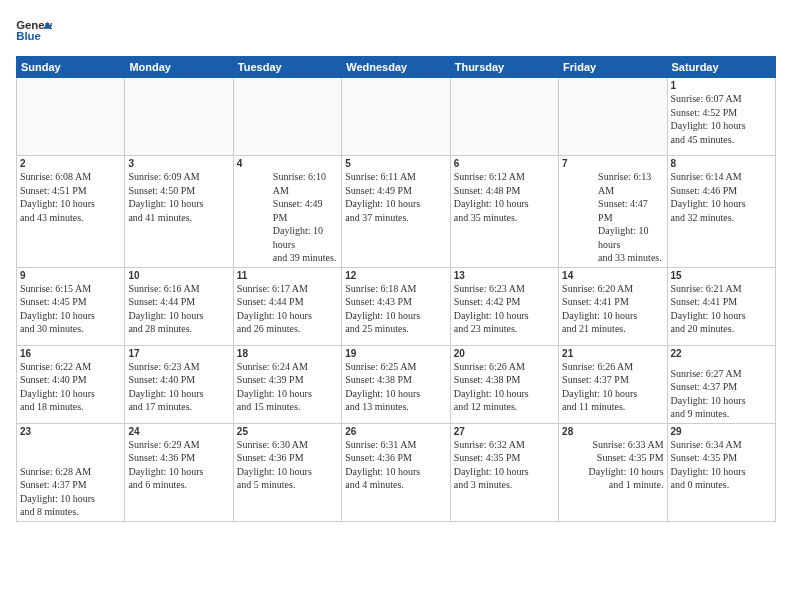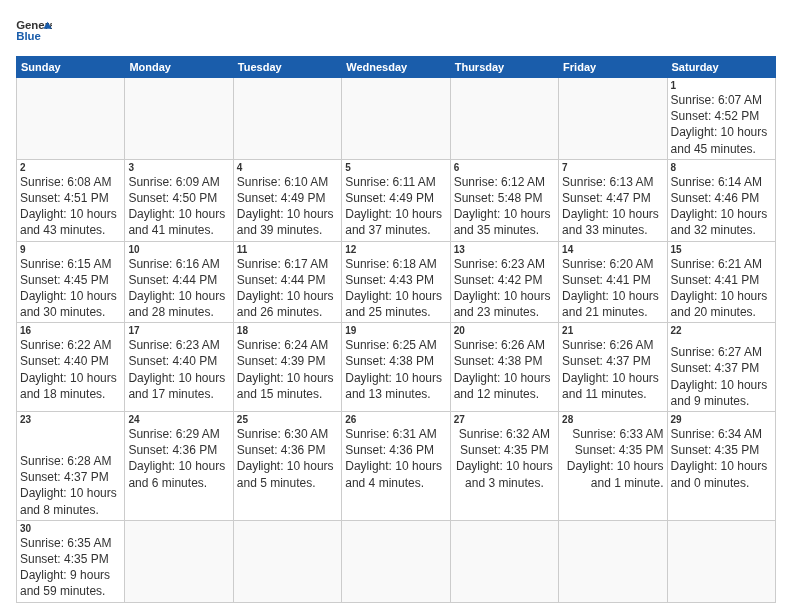--- a/index.html
+++ b/index.html
@@ -66,23 +66,24 @@
       height: 78px;
       width: calc(100% / 7);
     }
     .day-num {
       font-size: 10px;
       font-weight: bold;
       display: block;
       margin-bottom: 1px;
     }
     .day-info {
-      font-size: 12px;
+      font-size: 10px;
       line-height: 1.35;
       color: #333;
+      font-family: Liberation Serif, serif;
     }
     .empty {
       background: #f9f9f9;
     }
     .last-row td {
       height: 68px;
     }
   </style>
 </head>
 <body>
@@ -140,42 +141,42 @@
           </td>
           <td>
             <span class="day-num">3</span>
             <div class="day-info" style="white-space: pre-line;">Sunrise: 6:09 AM
 Sunset: 4:50 PM
 Daylight: 10 hours
 and 41 minutes.</div>
           </td>
           <td>
             <span class="day-num">4</span>
-            <div class="day-info" style="white-space: pre-line;">Sunrise: 6:10 AM
+            <div class="day-info" style="white-space: pre-line; margin-left: 36px;">Sunrise: 6:10 AM
 Sunset: 4:49 PM
 Daylight: 10 hours
 and 39 minutes.</div>
           </td>
           <td>
             <span class="day-num">5</span>
             <div class="day-info" style="white-space: pre-line;">Sunrise: 6:11 AM
 Sunset: 4:49 PM
 Daylight: 10 hours
 and 37 minutes.</div>
           </td>
           <td>
             <span class="day-num">6</span>
             <div class="day-info" style="white-space: pre-line;">Sunrise: 6:12 AM
-Sunset: 5:48 PM
+Sunset: 4:48 PM
 Daylight: 10 hours
 and 35 minutes.</div>
           </td>
           <td>
             <span class="day-num">7</span>
-            <div class="day-info" style="white-space: pre-line;">Sunrise: 6:13 AM
+            <div class="day-info" style="white-space: pre-line; margin-left: 36px;">Sunrise: 6:13 AM
 Sunset: 4:47 PM
 Daylight: 10 hours
 and 33 minutes.</div>
           </td>
           <td>
             <span class="day-num">8</span>
             <div class="day-info" style="white-space: pre-line;">Sunrise: 6:14 AM
 Sunset: 4:46 PM
 Daylight: 10 hours
 and 32 minutes.</div>
@@ -307,50 +308,35 @@
           </td>
           <td>
             <span class="day-num">26</span>
             <div class="day-info" style="white-space: pre-line;">Sunrise: 6:31 AM
 Sunset: 4:36 PM
 Daylight: 10 hours
 and 4 minutes.</div>
           </td>
           <td>
             <span class="day-num">27</span>
-            <div class="day-info" style="white-space: pre-line; text-align: center;">Sunrise: 6:32 AM
+            <div class="day-info" style="white-space: pre-line;">Sunrise: 6:32 AM
 Sunset: 4:35 PM
 Daylight: 10 hours
 and 3 minutes.</div>
           </td>
           <td>
             <span class="day-num">28</span>
             <div class="day-info" style="white-space: pre-line; text-align: right;">Sunrise: 6:33 AM
 Sunset: 4:35 PM
 Daylight: 10 hours
 and 1 minute.</div>
           </td>
           <td>
             <span class="day-num">29</span>
             <div class="day-info" style="white-space: pre-line;">Sunrise: 6:34 AM
 Sunset: 4:35 PM
 Daylight: 10 hours
 and 0 minutes.</div>
           </td>
-        </tr>
-        <tr class="last-row">
-          <td>
-            <span class="day-num">30</span>
-            <div class="day-info" style="white-space: pre-line;">Sunrise: 6:35 AM
-Sunset: 4:35 PM
-Daylight: 9 hours
-and 59 minutes.</div>
-          </td>
-          <td class="empty"></td>
-          <td class="empty"></td>
-          <td class="empty"></td>
-          <td class="empty"></td>
-          <td class="empty"></td>
-          <td class="empty"></td>
         </tr>
       </tbody>
   </table>
 </div>
 
 </body></html>

